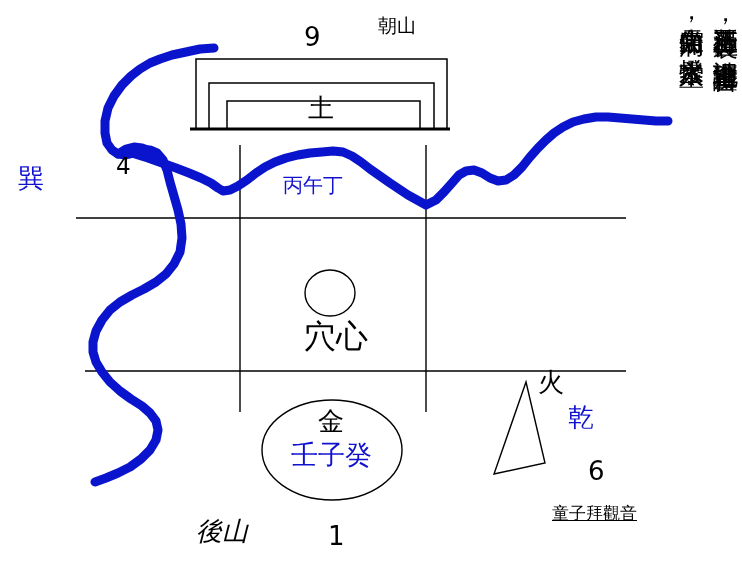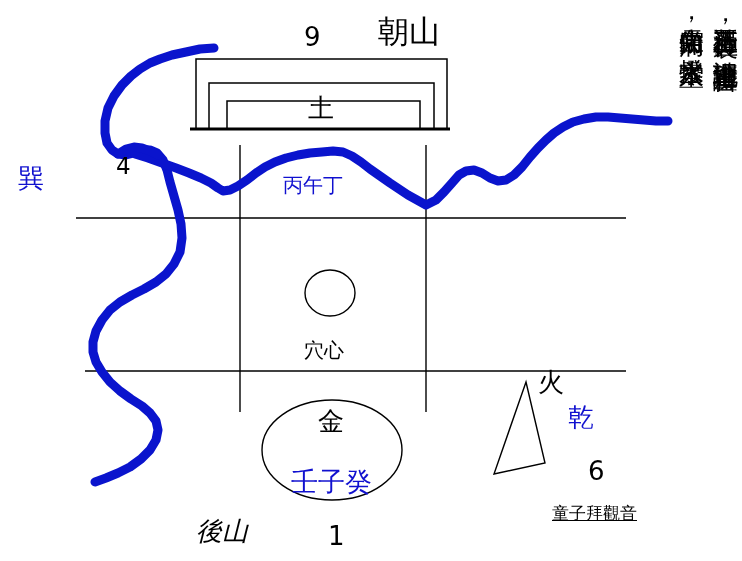--- a/index.html
+++ b/index.html
@@ -88,37 +88,37 @@
                       352,156 361,162 370,169 380,176 390,183 399,189 408,195
                       417,200 426,205 436,200 444,192 452,183 459,175 466,171
                       474,170 482,173 490,178 498,181 506,180 514,175 522,167
                       530,157 538,148 546,140 554,133 563,127 573,122 584,119
                       596,117 608,117 620,118 632,119 644,120 656,121 668,121"></polyline>
 
     <polyline fill="none" stroke="#0a14cd" stroke-width="9" stroke-linecap="round" stroke-linejoin="round" points="118,154 126,149 134,147 142,148 150,151 158,155"></polyline>
 
   </svg>
 
-  <div class="lbl cjk black" style="left:378px; top:16px; font-size:31px;">朝山</div>
+  <div class="lbl cjk black" style="left:378px; top:16px; font-size:19px;">朝山</div>
 
   <div class="lbl black" style="left:304px; top:24px; font-size:26px;">9</div>
 
   <div class="lbl cjk black" style="left:308px; top:95px; font-size:26px;">土</div>
 
   <div class="lbl black" style="left:116px; top:155px; font-size:23px;">4</div>
 
   <div class="lbl cjk blue" style="left:18px; top:165px; font-size:26px;">巽</div>
 
   <div class="lbl cjk blue" style="left:283px; top:175px; font-size:20px;">丙午丁</div>
 
-  <div class="lbl cjk black" style="left:304px; top:320px; font-size:20px;margin-top:20px;">穴心</div>
+  <div class="lbl cjk black" style="left:304px; top:320px; font-size:32px;">穴心</div>
 
   <div class="lbl cjk black" style="left:318px; top:408px; font-size:26px;">金</div>
 
-  <div class="lbl cjk blue" style="left:291px; top:468px; font-size:27px;">壬子癸</div>
+  <div class="lbl cjk blue" style="left:291px; top:444px; font-size:27px;font-family:Liberation Mono, monospace;">壬子癸</div>
 
   <div class="lbl cjk black" style="left:538px; top:369px; font-size:26px;">火</div>
 
   <div class="lbl cjk blue" style="left:568px; top:404px; font-size:26px;">乾</div>
 
   <div class="lbl black" style="left:588px; top:458px; font-size:26px;">6</div>
 
   <div class="lbl cjk black" style="left:552px; top:505px; font-size:17px;text-decoration:underline;">童子拜觀音</div>
 
   <div class="lbl cjk black" style="left:196px; top:518px; font-size:26px;font-style:italic;">後山</div>

